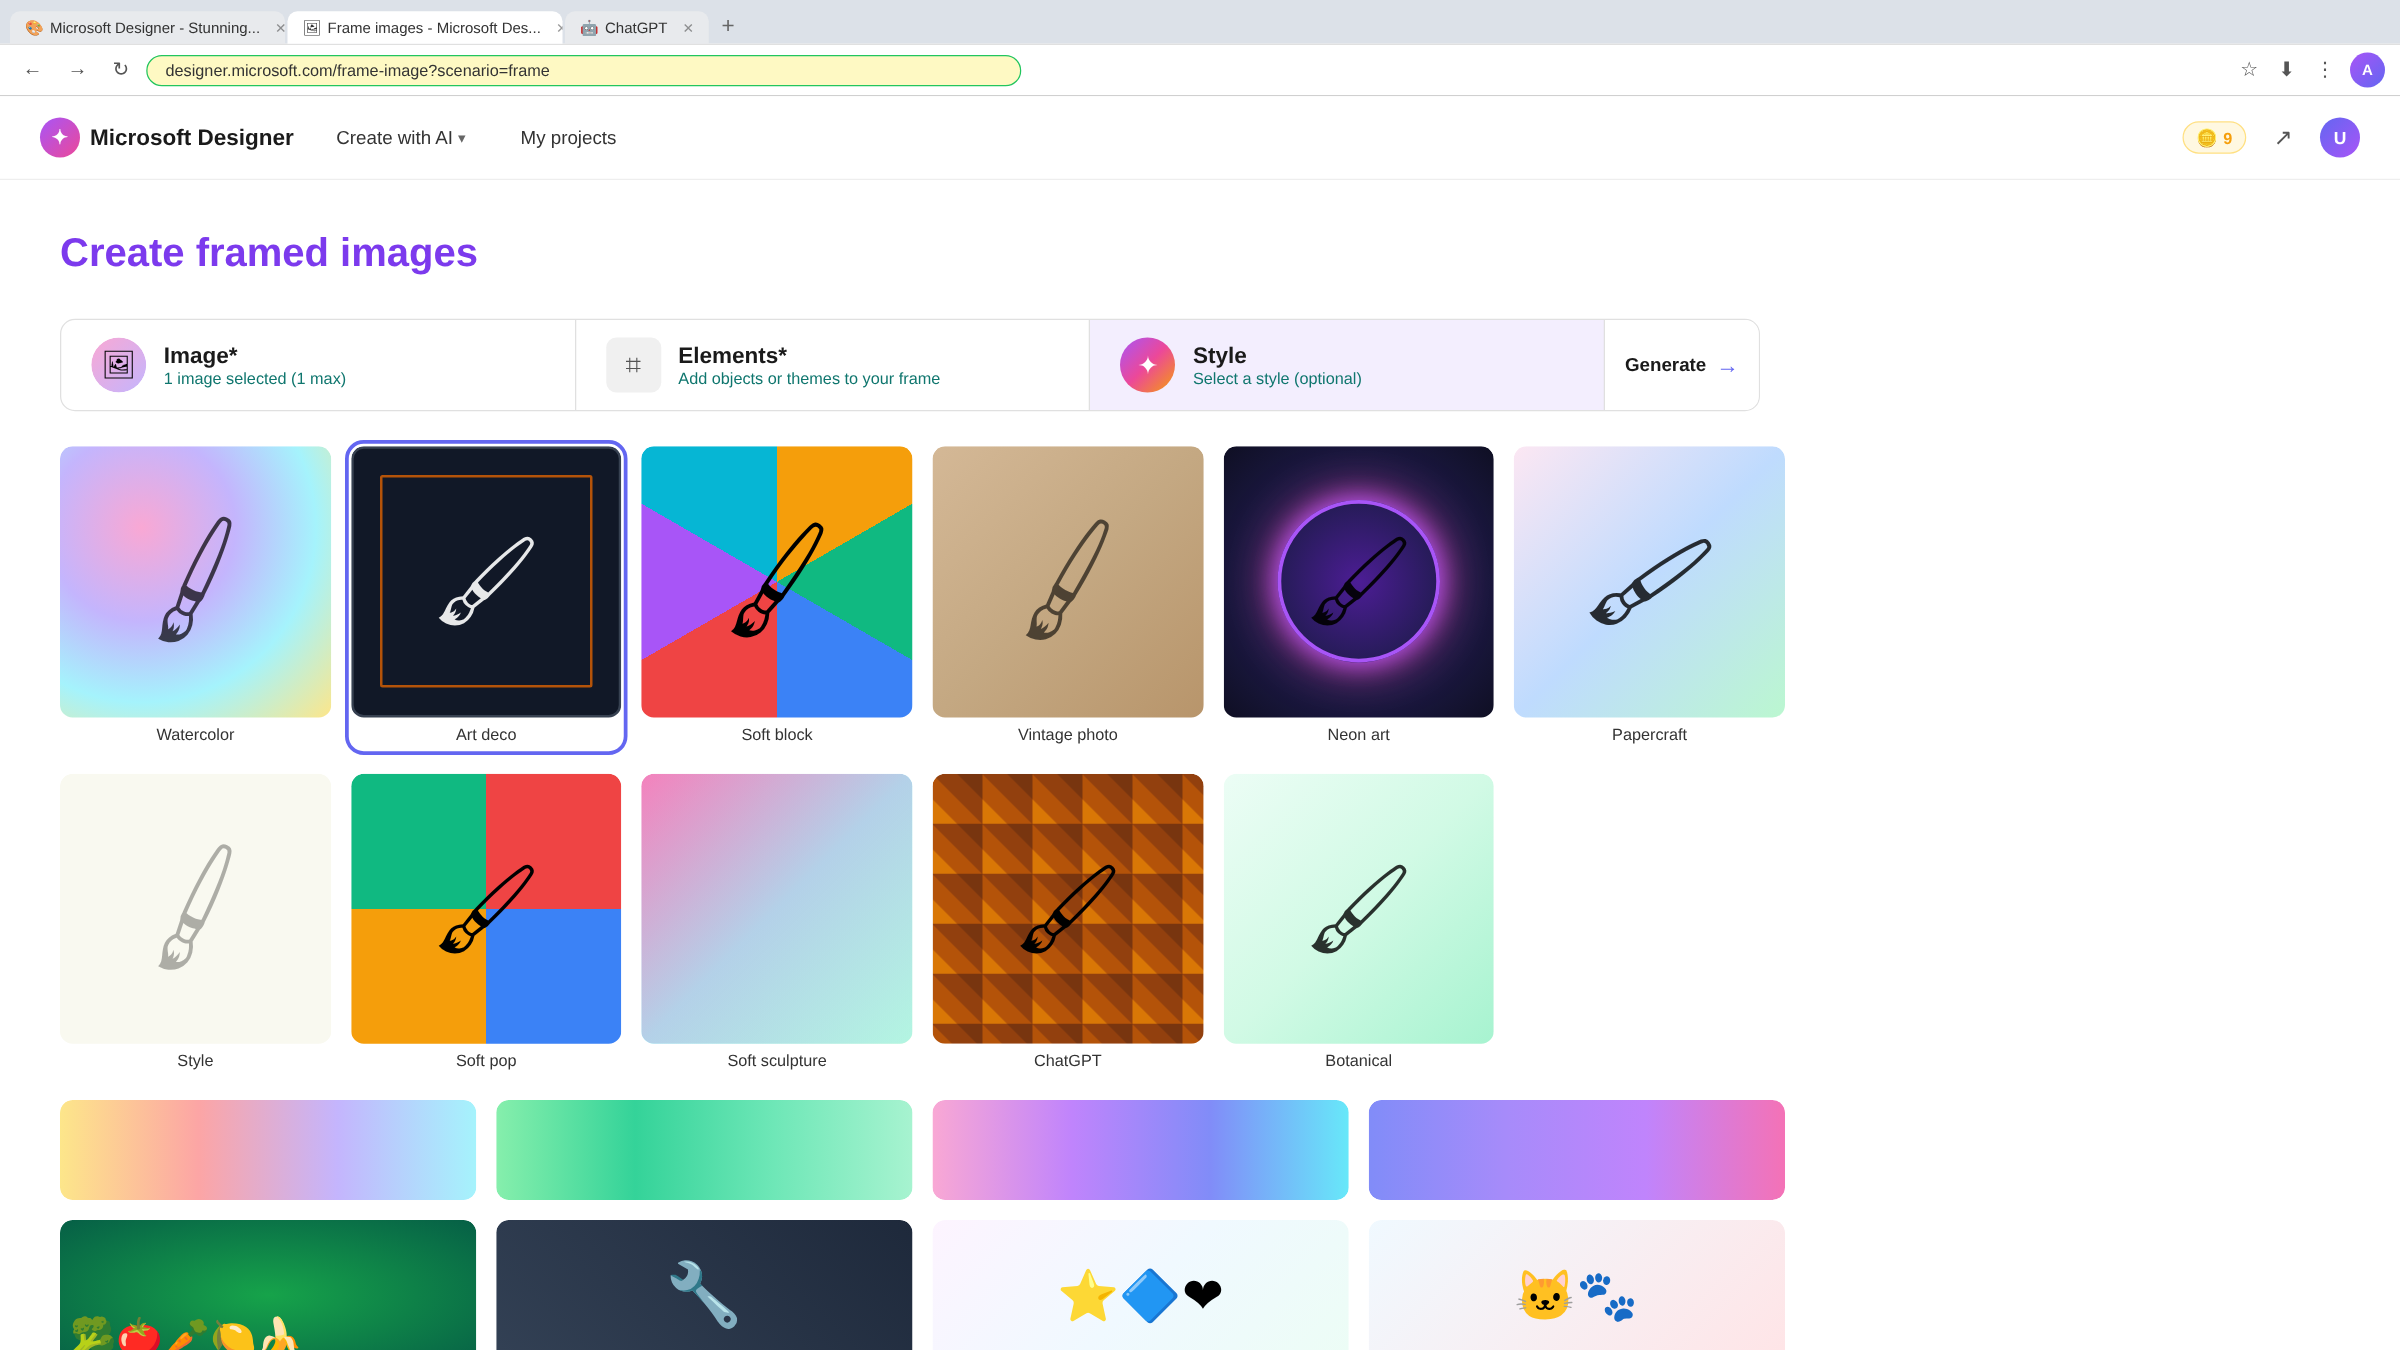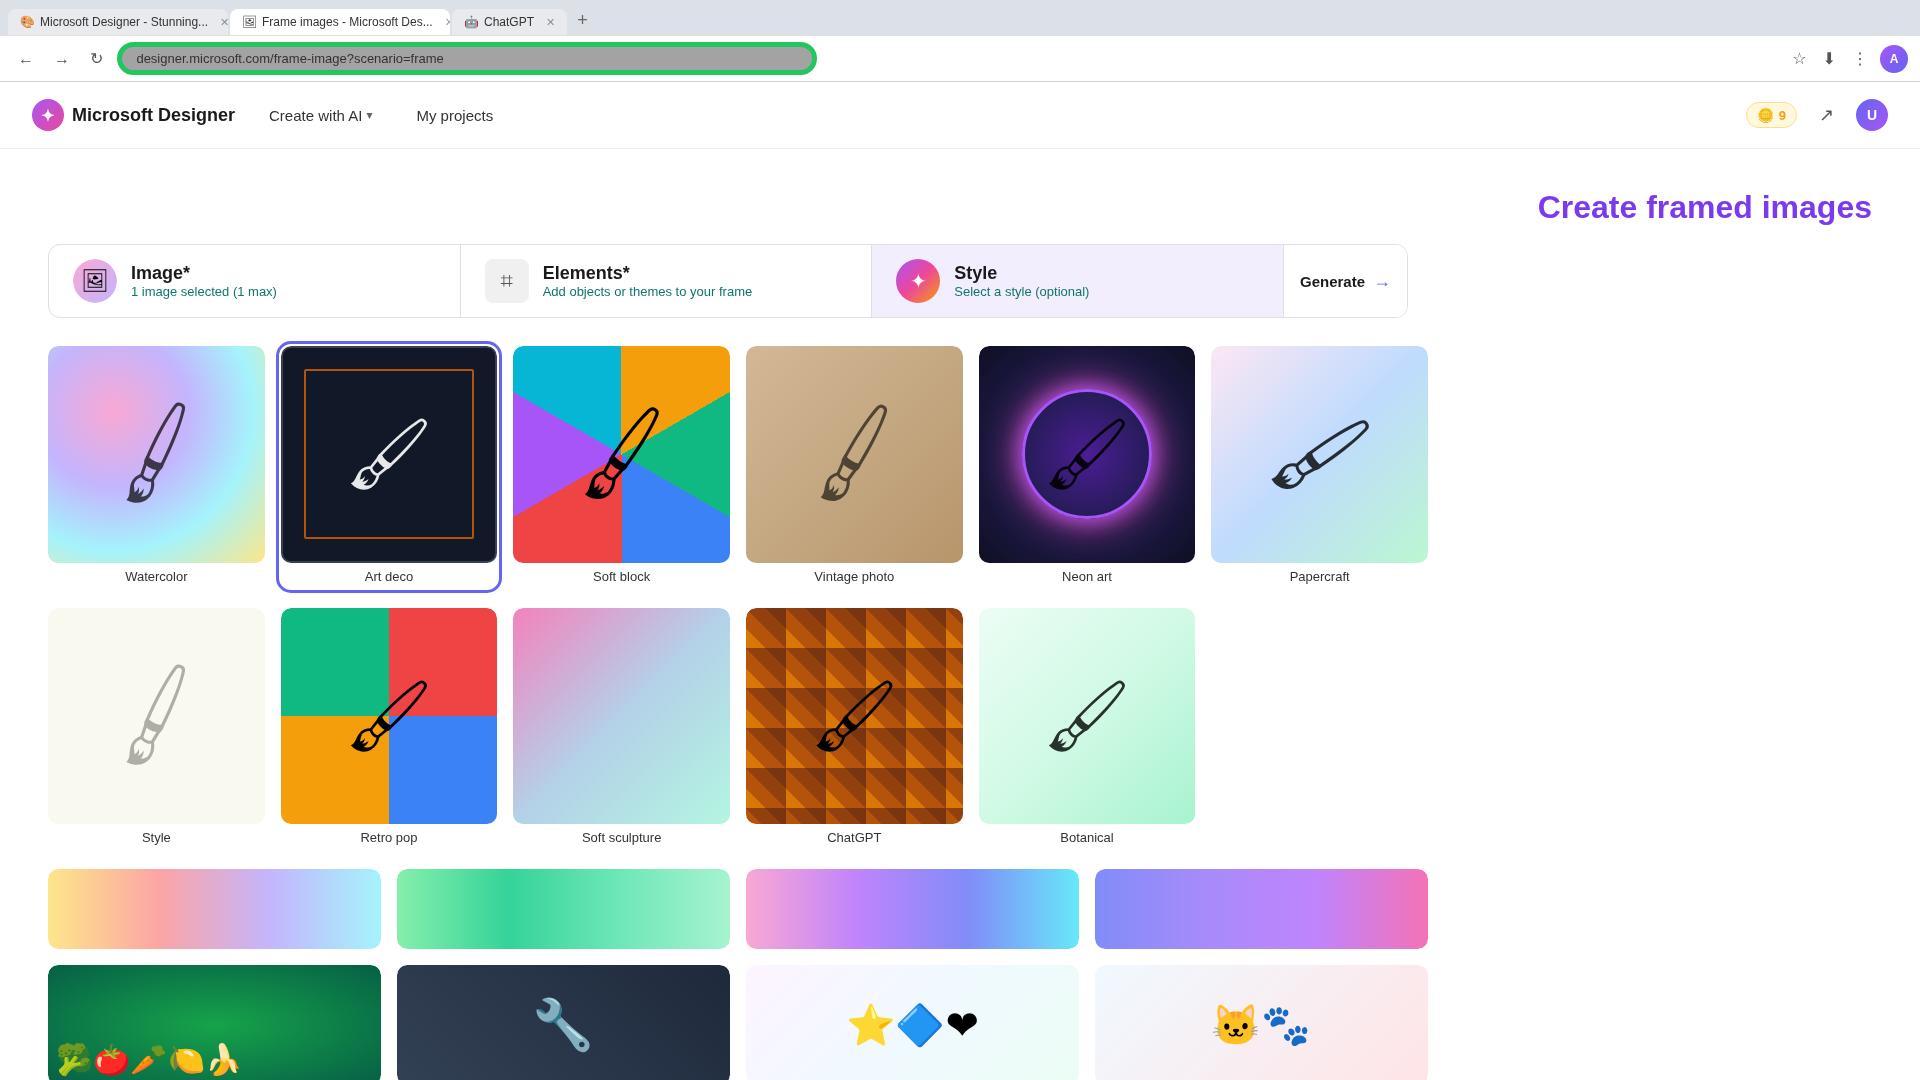--- a/index.html
+++ b/index.html
@@ -8,40 +8,40 @@
     
     .browser-chrome { background: #f0f0f0; border-bottom: 1px solid #d0d0d0; }
     .tab-bar { display: flex; align-items: flex-end; padding: 6px 0 0 8px; background: #dce1e8; gap: 2px; }
     .tab { display: flex; align-items: center; gap: 6px; padding: 6px 12px; border-radius: 8px 8px 0 0; font-size: 12px; color: #333; max-width: 220px; white-space: nowrap; overflow: hidden; text-overflow: ellipsis; cursor: pointer; background: #e8eaed; }
     .tab.active { background: #fff; font-weight: 500; }
     .tab-favicon { width: 14px; height: 14px; border-radius: 2px; }
     .tab-close { margin-left: 6px; opacity: 0.5; font-size: 11px; }
     .tab-new { background: none; border: none; font-size: 18px; color: #666; padding: 4px 8px; cursor: pointer; }
     .address-bar { display: flex; align-items: center; gap: 8px; padding: 6px 12px; background: #fff; border-top: 1px solid #e0e0e0; }
     .nav-btn { background: none; border: none; font-size: 16px; color: #555; cursor: pointer; padding: 2px 6px; border-radius: 4px; }
-    .url-bar { flex: 1; background: #a3a3a3; border: 5px solid #22c55e; border-radius: 20px; padding: 4px 14px; font-size: 13px; color: #333; max-width: 700px; }
+    .url-bar { flex: 1; background: #fef9c3; border: 1px solid #22c55e; border-radius: 20px; padding: 4px 14px; font-size: 13px; color: #333; max-width: 700px; }
     .browser-actions { display: flex; gap: 8px; margin-left: auto; align-items: center; color: #555; font-size: 16px; }
     .browser-action-btn { cursor: pointer; padding: 4px; border-radius: 4px; }
     .profile-btn { width: 28px; height: 28px; border-radius: 50%; background: linear-gradient(135deg, #a855f7, #6366f1); display: flex; align-items: center; justify-content: center; color: #fff; font-size: 12px; font-weight: bold; cursor: pointer; }
 
     
     .app-header { display: flex; align-items: center; padding: 16px 32px; border-bottom: 1px solid #eee; gap: 24px; background: #fff; }
     .brand { display: flex; align-items: center; gap: 8px; font-size: 18px; font-weight: 600; color: #1a1a1a; cursor: pointer; }
     .brand-logo { width: 32px; height: 32px; border-radius: 50%; background: linear-gradient(135deg, #a855f7, #ec4899); display: flex; align-items: center; justify-content: center; color: #fff; font-size: 16px; font-weight: bold; }
     .nav-item { display: flex; align-items: center; gap: 4px; font-size: 15px; color: #333; cursor: pointer; padding: 6px 10px; border-radius: 6px; }
     .nav-dropdown-arrow { font-size: 12px; color: #666; }
     .header-right { margin-left: auto; display: flex; align-items: center; gap: 16px; }
     .coins-badge { display: flex; align-items: center; gap: 4px; background: #fff8e1; border: 1px solid #ffe082; border-radius: 20px; padding: 4px 10px; font-size: 13px; font-weight: 600; color: #f59e0b; cursor: pointer; }
     .coin-icon { font-size: 14px; }
     .header-icon-btn { background: none; border: none; font-size: 18px; color: #555; cursor: pointer; padding: 6px; border-radius: 50%; }
     .user-avatar { width: 32px; height: 32px; border-radius: 50%; background: linear-gradient(135deg, #6366f1, #a855f7); display: flex; align-items: center; justify-content: center; color: #fff; font-size: 14px; font-weight: bold; cursor: pointer; }
 
     
     .main-content { padding: 40px 48px; }
-    .page-title { font-size: 32px; font-weight: 600; color: #1a1a1a; margin-bottom: 18px; text-align: right; }
+    .page-title { font-size: 32px; font-weight: 600; color: #1a1a1a; margin-bottom: 34px; }
     .page-title span { color: #7c3aed; }
 
     
     .options-bar { display: flex; align-items: stretch; border: 1.5px solid #e0e0e0; border-radius: 12px; margin-bottom: 28px; overflow: hidden; max-width: 1360px; }
     .option-section { display: flex; align-items: center; gap: 14px; padding: 14px 24px; flex: 1; cursor: pointer; border-right: 1.5px solid #e0e0e0; }
     .option-section:last-child { border-right: none; }
     .option-section.active { background: #f3eefe; }
     .option-icon { width: 44px; height: 44px; border-radius: 50%; overflow: hidden; display: flex; align-items: center; justify-content: center; }
     .option-text h3 { font-size: 18px; font-weight: 600; color: #1a1a1a; }
     .option-text p { font-size: 13px; color: #0f766e; }
@@ -246,21 +246,21 @@
     </div>
   </div>
 
   <div class="style-grid">
     <div class="style-item">
       <div class="thumb thumb-sketch"></div>
       <div class="style-label">Style</div>
     </div>
     <div class="style-item">
       <div class="thumb thumb-retro"></div>
-      <div class="style-label">Retro pop</div>
+      <div class="style-label">Soft pop</div>
     </div>
     <div class="style-item">
       <div class="thumb thumb-soft"></div>
       <div class="style-label">Soft sculpture</div>
     </div>
     <div class="style-item">
       <div class="thumb thumb-mosaic"></div>
       <div class="style-label">ChatGPT</div>
     </div>
     <div class="style-item">

